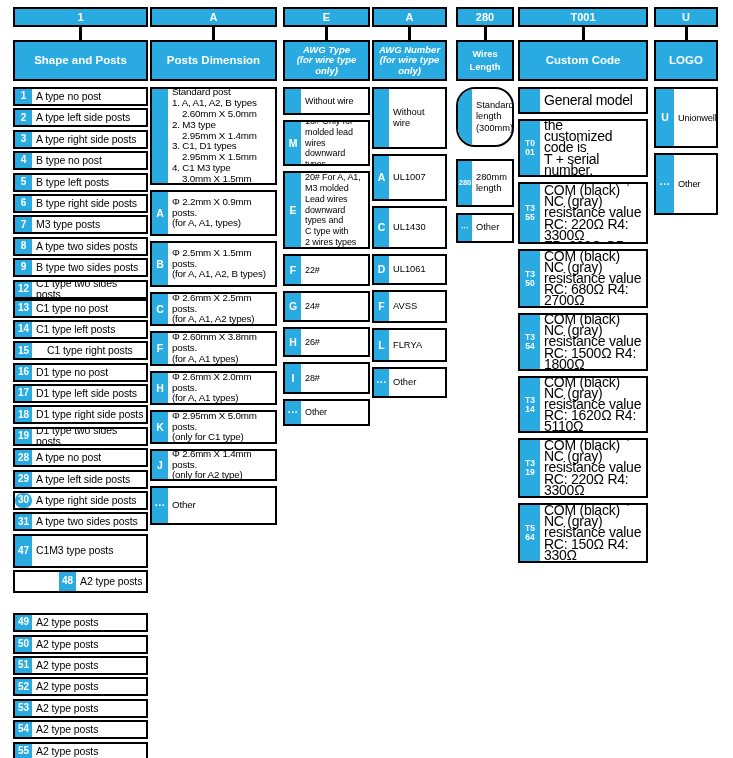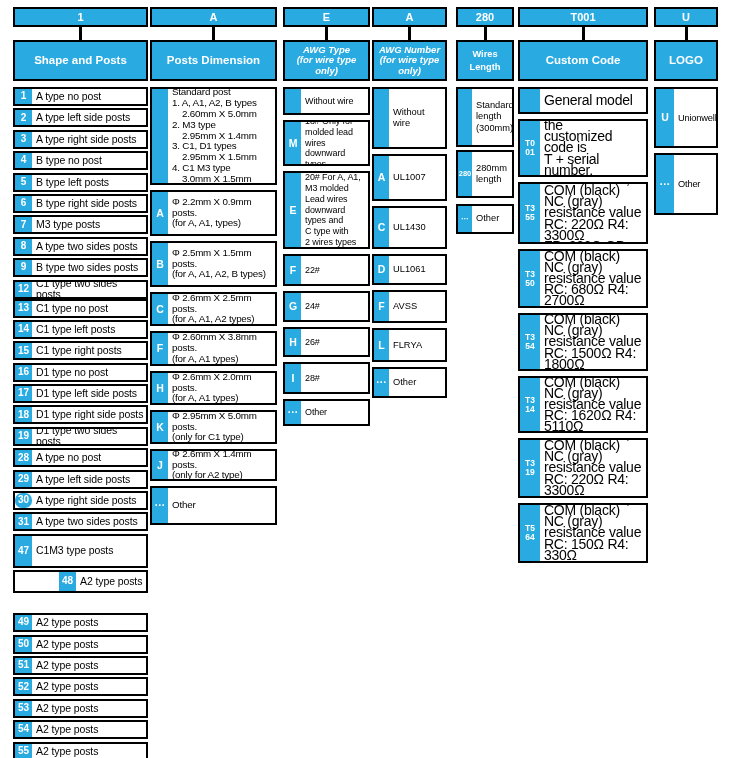--- a/index.html
+++ b/index.html
@@ -84,21 +84,21 @@
           <div class="cell-text">C1 type two sides posts</div>
         </div>
         <div class="cell" style="height: 19px; margin-bottom: 2.4px;">
           <div class="badge" style="width: 17px;">13</div>
           <div class="cell-text">C1 type no post</div>
         </div>
         <div class="cell" style="height: 19px; margin-bottom: 2.4px;">
           <div class="badge" style="width: 17px;">14</div>
           <div class="cell-text">C1 type left posts</div>
         </div>
-        <div class="cell" style="height: 19px; margin-bottom: 2.4px;">
+        <div class="cell" style="height: 19px; margin-bottom: 2.4px; gap: 11px;">
           <div class="badge" style="width: 17px;">15</div>
           <div class="cell-text">C1 type right posts</div>
         </div>
         <div class="cell" style="height: 19px; margin-bottom: 2.4px;">
           <div class="badge" style="width: 17px;">16</div>
           <div class="cell-text">D1 type no post</div>
         </div>
         <div class="cell" style="height: 19px; margin-bottom: 2.4px;">
           <div class="badge" style="width: 17px;">17</div>
           <div class="cell-text">D1 type left side posts</div>
@@ -318,21 +318,21 @@
         </div>
       </div>
   </div>
   <div class="col col-4" style="left: 456px; width: 58px;">
     <div class="code-box">
         <span>280</span>
       </div>
     <div class="connector"></div>
     <div class="title-box"><span>Wires Length</span></div>
     <div class="cells">
-        <div class="cell" style="height: 60px; margin-bottom: 3px;">
+        <div class="cell" style="height: 60px; margin-bottom: 12px; border-radius: 19px;">
           <div class="badge" style="width: 14px;"></div>
           <div class="cell-text">Standard
 length
 (300mm)</div>
         </div>
         <div class="cell" style="height: 48px; margin-bottom: 6px;">
           <div class="badge" style="width: 14px;">280</div>
           <div class="cell-text">280mm
 length</div>
         </div>

